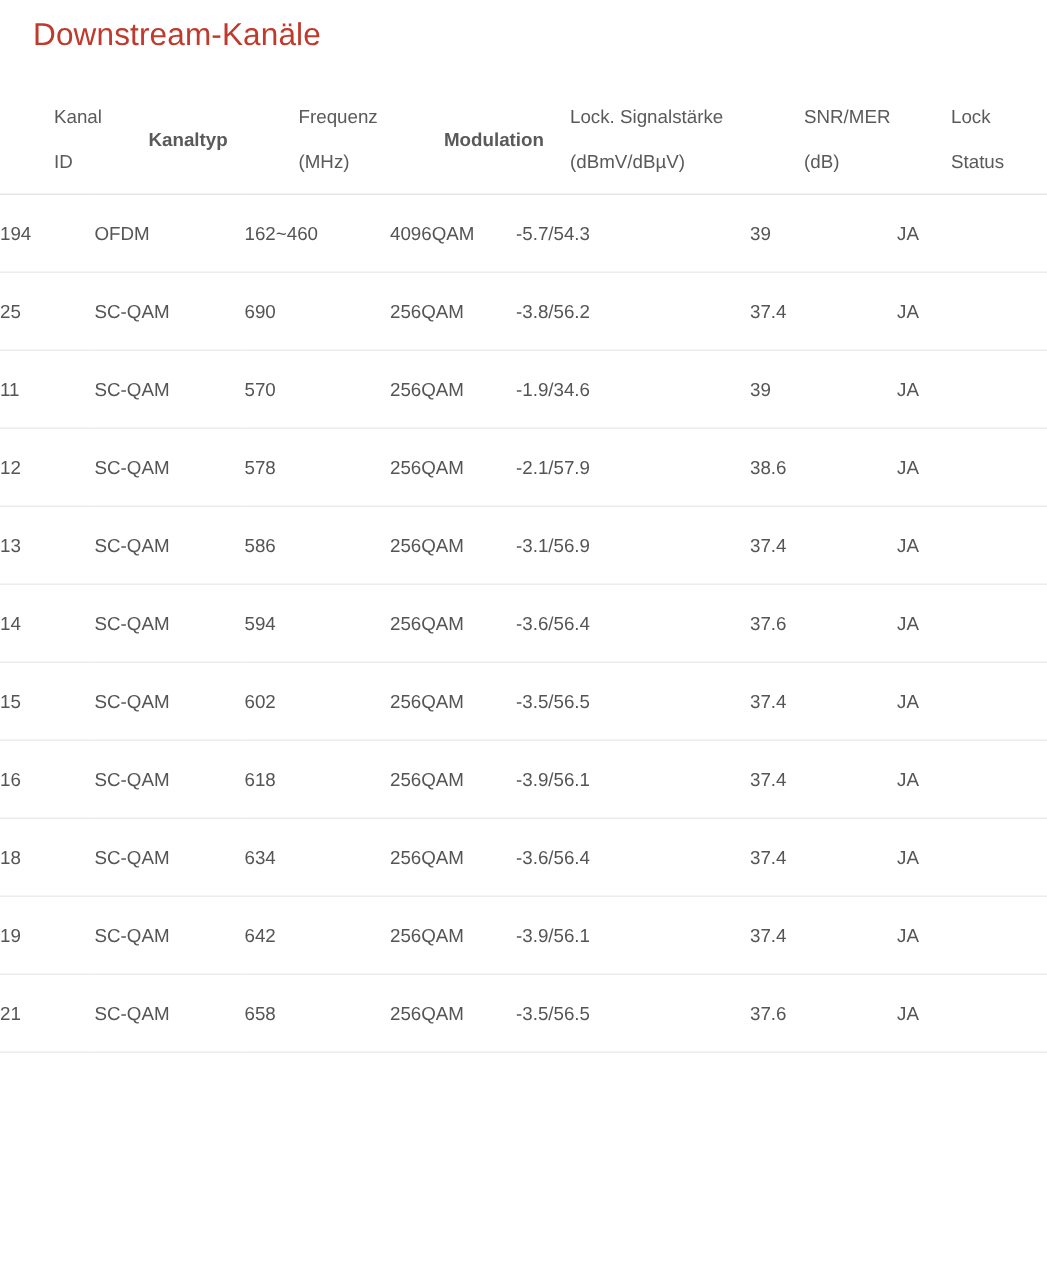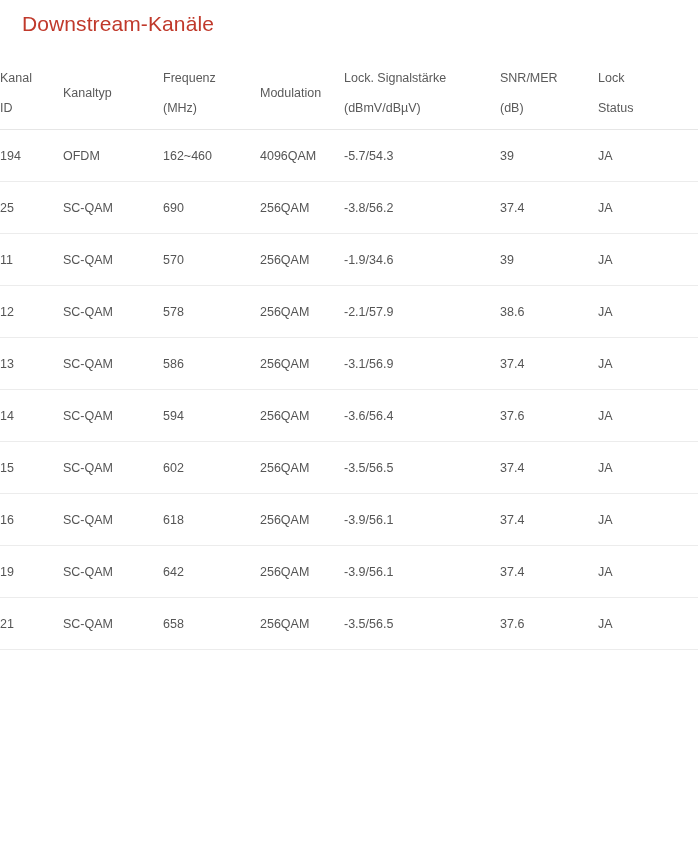--- a/index.html
+++ b/index.html
@@ -63,25 +63,27 @@
   }
 
   .th-inner {
     display: block;
     line-height: 30px;
   }
   .th-inner .l1,
   .th-inner .l2 {
     display: block;
     white-space: nowrap;
+    padding-left: 36px;
   }
 
   
   .th-single .th-inner {
     line-height: 16px;
+    font-weight: bold;
   }
 
   table.channels tbody td {
     padding: 0;
     border: 0;
     border-bottom: 1px solid #ececec;
     height: 51px;
     vertical-align: middle;
     text-align: left;
     color: #555555;
@@ -244,20 +246,29 @@
           <tr>
             <td class="pad-id">16</td>
             <td class="pad-type">SC-QAM</td>
             <td class="pad-freq">618</td>
             <td class="pad-mod">256QAM</td>
             <td class="pad-power">-3.9/56.1</td>
             <td class="pad-snr">37.4</td>
             <td class="pad-lock">JA</td>
           </tr>
           <tr>
+            <td class="pad-id">18</td>
+            <td class="pad-type">SC-QAM</td>
+            <td class="pad-freq">634</td>
+            <td class="pad-mod">256QAM</td>
+            <td class="pad-power">-3.6/56.4</td>
+            <td class="pad-snr">37.4</td>
+            <td class="pad-lock">JA</td>
+          </tr>
+          <tr>
             <td class="pad-id">19</td>
             <td class="pad-type">SC-QAM</td>
             <td class="pad-freq">642</td>
             <td class="pad-mod">256QAM</td>
             <td class="pad-power">-3.9/56.1</td>
             <td class="pad-snr">37.4</td>
             <td class="pad-lock">JA</td>
           </tr>
           <tr>
             <td class="pad-id">21</td>

